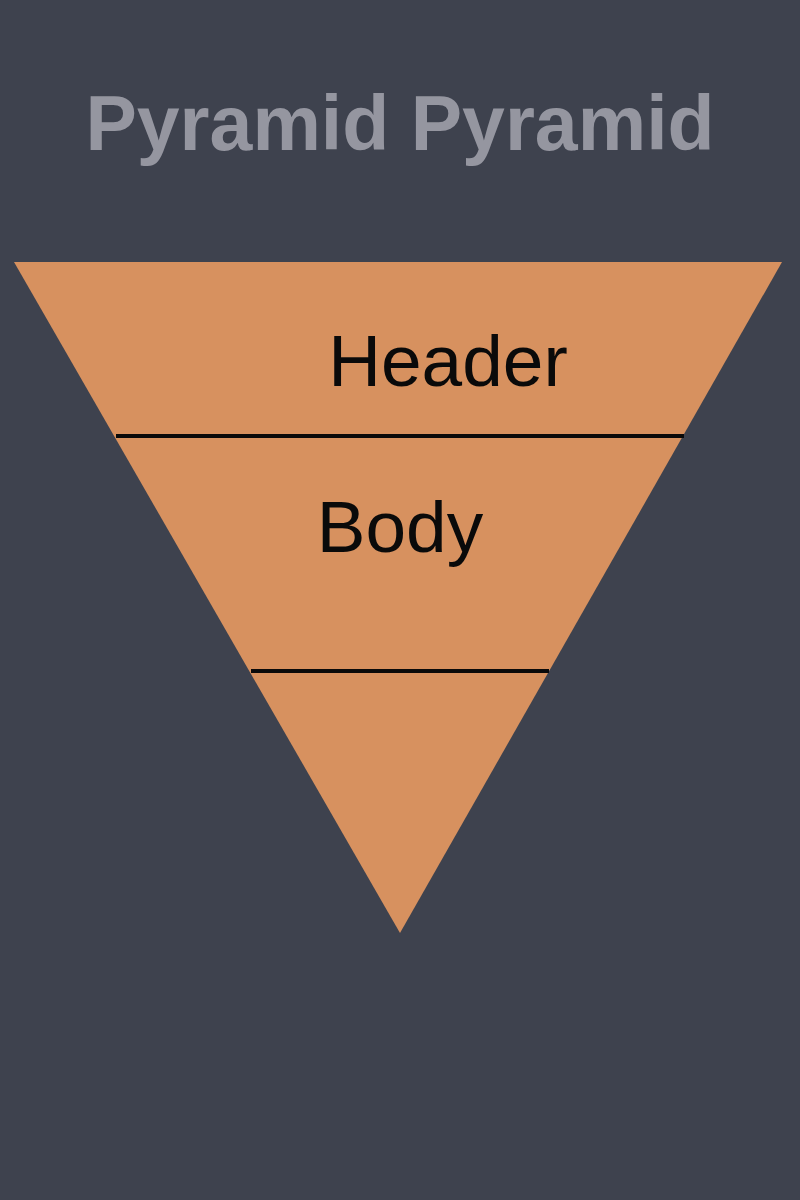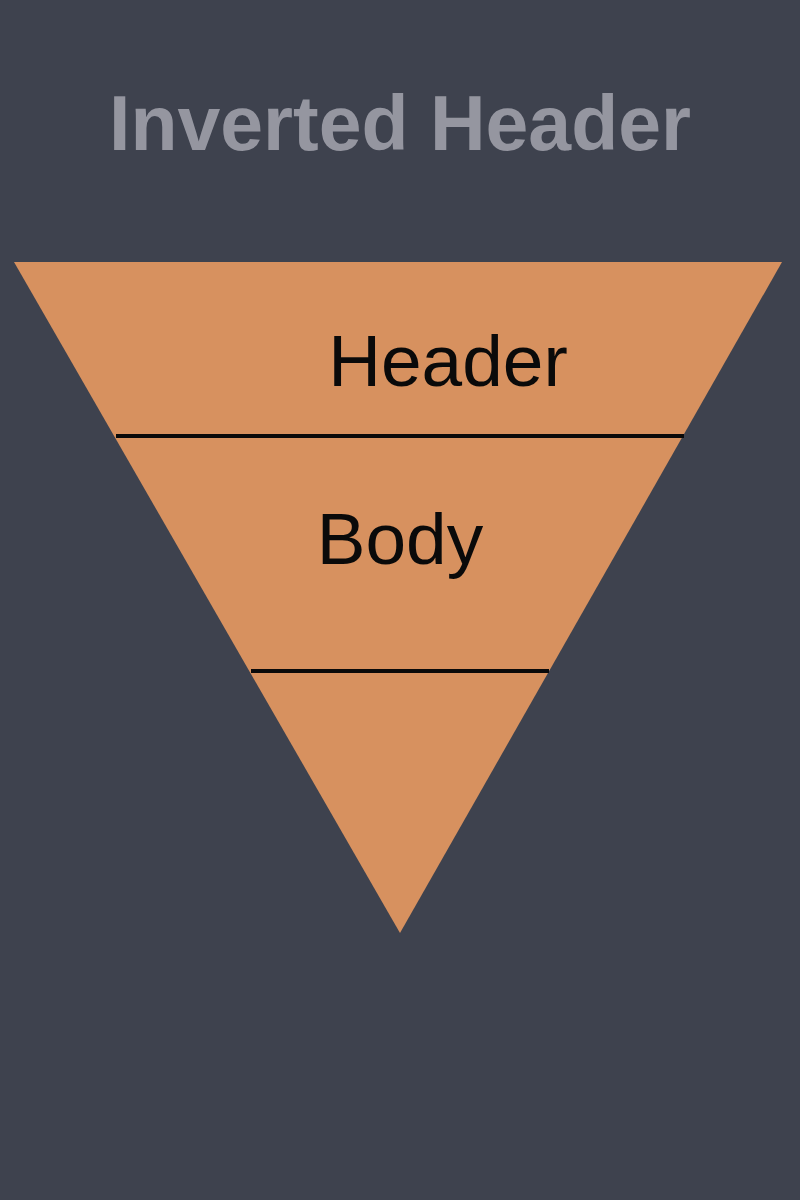--- a/index.html
+++ b/index.html
@@ -65,34 +65,34 @@
     font-weight: 400;
     font-size: 73px;
     color: var(--section-text, #0a0a0a);
   }
   .label-header {
     top: 276px;
     height: 168px;
     padding-left: 48px;
   }
   .label-body {
-    top: 438px;
+    top: 426px;
     height: 200px;
   }
   .label-cta {
     top: 674px;
     height: 130px;
   }
 </style>
 </head>
 <body>
 
 <div class="canvas">
 
-  <h1 class="title">Inverted Header</h1>
+  <h1 class="title">Pyramid Pyramid</h1>
 
   <div class="pyramid"></div>
 
   <div class="divider divider-1"></div>
 
   <div class="divider divider-2"></div>
 
   <div class="section-label label-header">Header</div>
 
   <div class="section-label label-body">Body</div>

